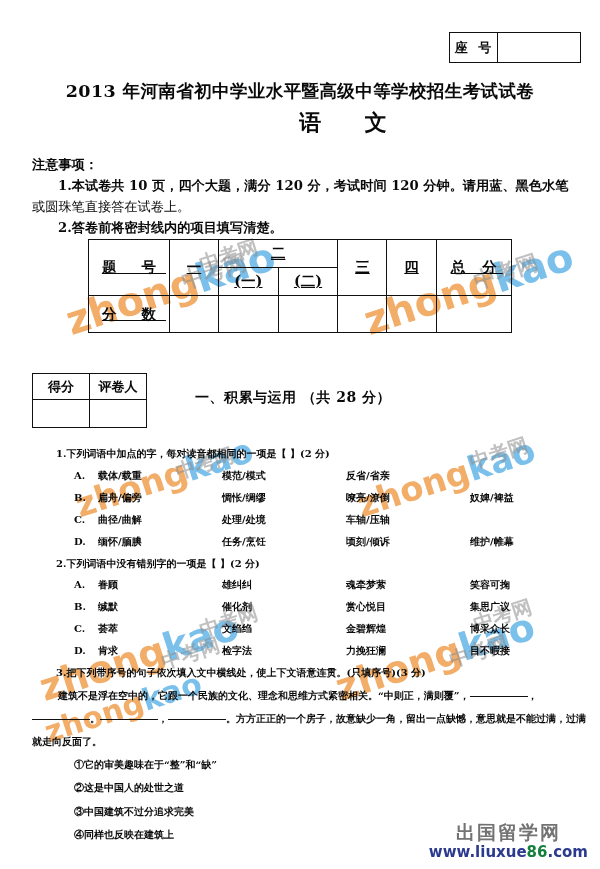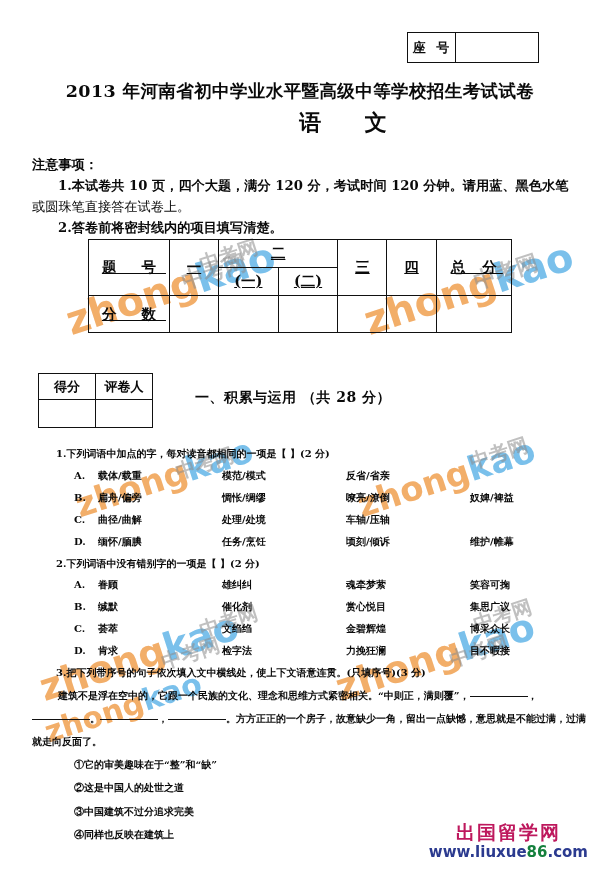--- a/index.html
+++ b/index.html
@@ -46,21 +46,21 @@
     color: #8d8d8d;
     font-family: "DejaVu Sans", "Liberation Sans", sans-serif;
     font-weight: 700;
     opacity: .55;
     transform-origin: left top;
   }
 
   
   .seat-box {
     position: absolute;
-    left: 407px;
+    left: 449px;
     top: 32px;
     width: 130px;
     height: 29px;
     border: 1.6px solid #111;
     display: flex;
     z-index: 10;
     background: transparent;
   }
   .seat-label {
     width: 48px;
@@ -148,21 +148,21 @@
   .score-table td.c2b { width: 62px; }
   .score-table td.c3 { width: 52px; }
   .score-table td.c4 { width: 52px; }
   .score-table td.c5 { width: 81px; letter-spacing: 6px; text-indent: 6px; }
   .score-table td.sub { height: 25px; }
   .score-table td.blank { height: 34px; }
 
   
   .grader-box {
     position: absolute;
-    left: 38px;
+    left: 32px;
     top: 373px;
     width: 115px;
     z-index: 10;
     border-collapse: collapse;
   }
   .grader-box td {
     border: 1.5px solid #111;
     text-align: center;
     font-size: 13px;
     font-weight: 700;
@@ -228,21 +228,21 @@
     position: absolute;
     right: 12px;
     bottom: 8px;
     text-align: center;
     z-index: 12;
     font-family: "DejaVu Sans", "Liberation Sans", sans-serif;
   }
   .footer-cn {
     font-size: 19px;
     font-weight: 700;
-    color: #be185d;
+    color: #737373;
     letter-spacing: 2px;
     line-height: 22px;
   }
   .footer-url {
     font-size: 15px;
     font-weight: 700;
     color: #2b3a8f;
     letter-spacing: 0px;
     line-height: 18px;
   }

